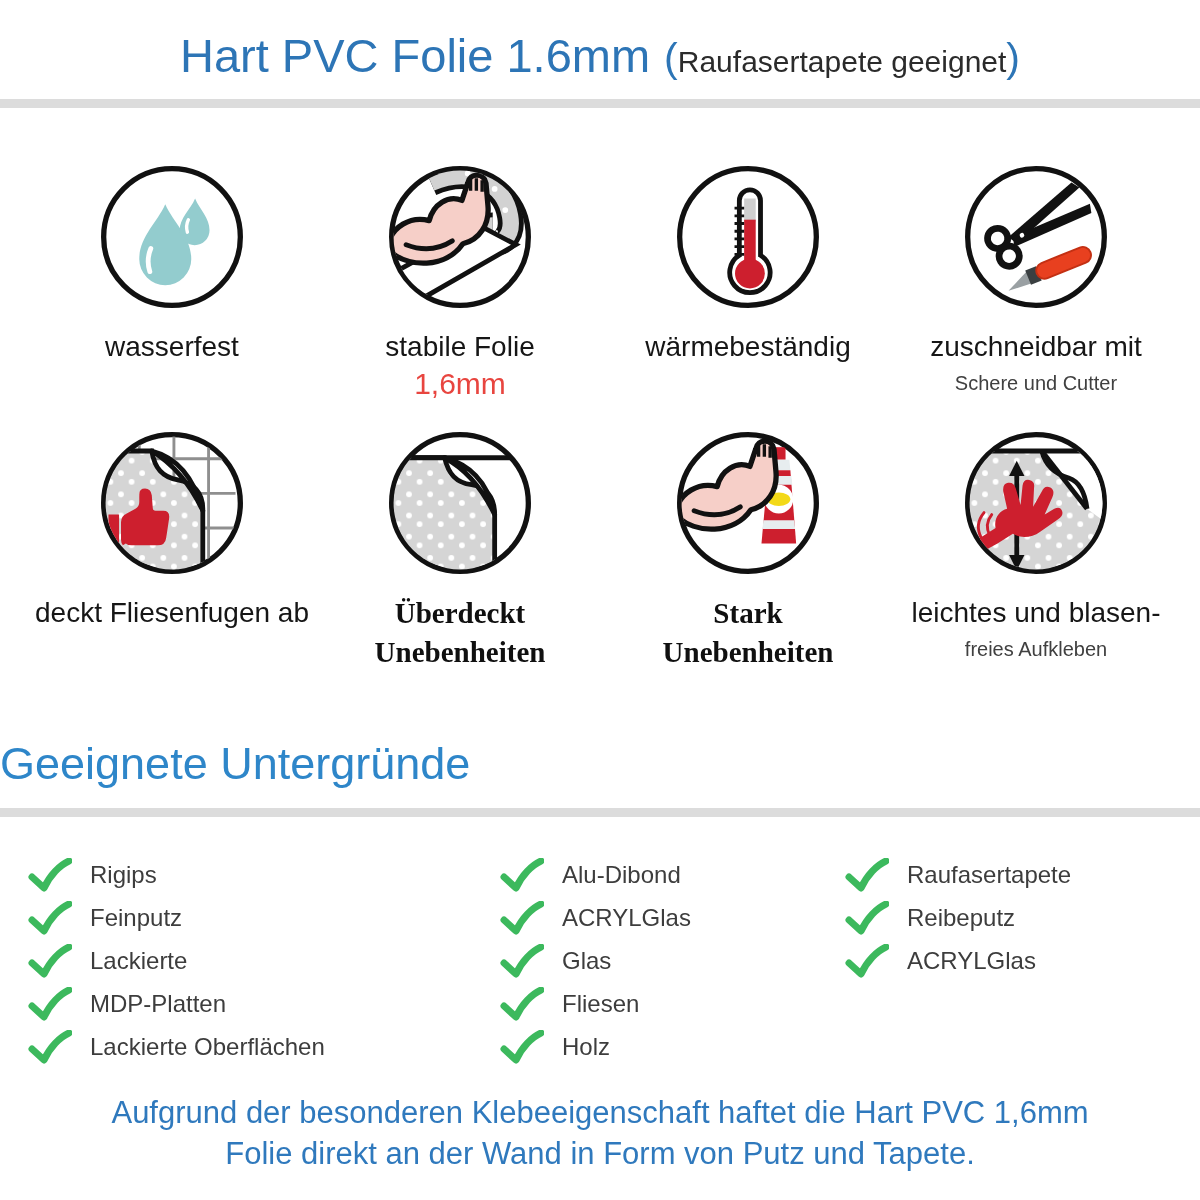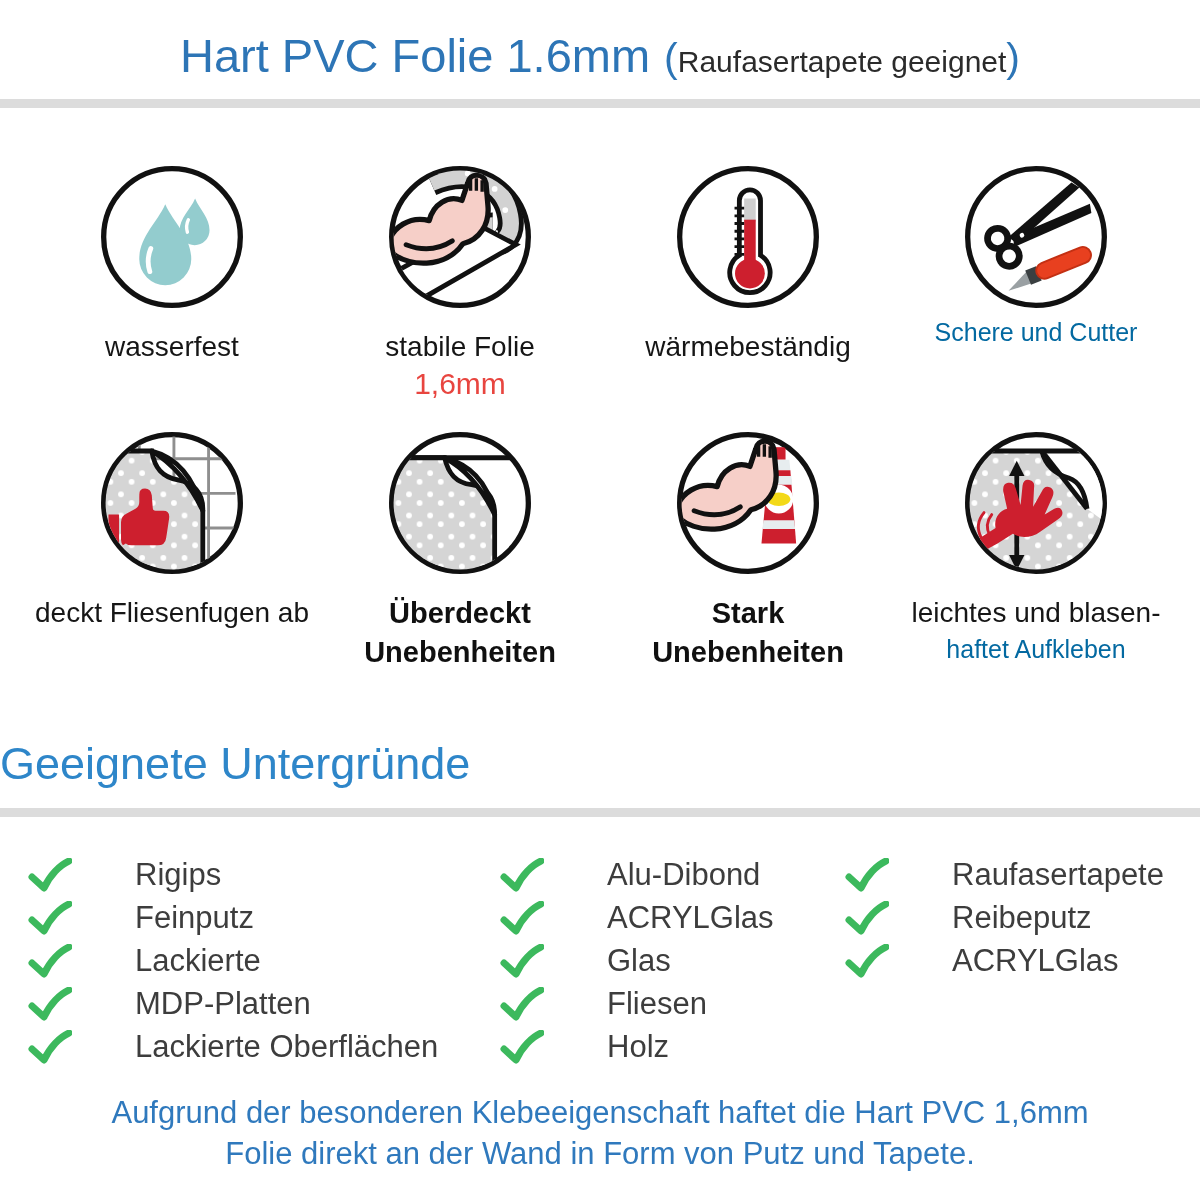--- a/index.html
+++ b/index.html
@@ -25,36 +25,36 @@
   .features{
     display:grid; grid-template-columns:repeat(4,1fr);
     padding:0 22px; column-gap:4px;margin-left:8px;
   }
   .feature{ display:flex; flex-direction:column; align-items:center; text-align:center; }
   .feature.row1{ margin-top:52px; }
   .feature.row2{ margin-top:24px; }
   .icon-wrap{ width:154px; height:154px; }
   .icon-wrap svg{ width:154px; height:154px; display:block; }
   .flabel{ font-size:28px; line-height:37px; color:#161616; margin-top:14px; white-space:nowrap; }
-  .fsub{ font-size:25px; line-height:37px; color:#0369a1; white-space:nowrap; }
+  .fsub{ font-size:20px; line-height:37px; color:#404040; white-space:nowrap; }
   .fsub.red{ color:#e8453f; font-size:30px; }
   .feature.bold .flabel, .feature.bold .fsub{
-    font-weight:bold; font-size:29px; line-height:39px; color:#101010;
+    font-weight:bold; font-size:29px; line-height:39px; color:#101010;font-family:Liberation Serif, serif;
   }
 
   
   .surf-title{ font-size:45px; color:#2e86c9; margin-top:66px; }
   .surfaces{ display:flex; padding-left:28px; margin-top:36px; }
   .scol{ display:flex; flex-direction:column; }
   .scol.c1{ width:472px; }
   .scol.c2{ width:345px; }
   .scol.c3{ flex:1; }
   .s-item{ display:flex; align-items:center; height:43px; }
   .s-item .chk{ width:44px; height:34px; flex:0 0 auto; margin-right:18px; }
-  .s-label{ font-size:31px; color:#3d3d3d; white-space:nowrap;margin-left:45px; }
+  .s-label{ font-size:24px; color:#3d3d3d; white-space:nowrap; }
 
   
   .footer{ margin-top:24px; text-align:center; font-size:31px; line-height:41px; color:#2f79bd; }
 </style>
 </head>
 <body>
 
 <div class="page">
 
   <div class="title">
@@ -131,20 +131,21 @@
             <circle cx="40" cy="81" r="10.5" fill="none" stroke="#111" stroke-width="7"></circle>
             <circle cx="63" cy="70" r="2.4" fill="#fff"></circle>
           </g>
           <g transform="rotate(-22 100 112)">
             <polygon points="46,116 72,104 74,118" fill="#9aa0a3"></polygon>
             <rect x="70" y="103" width="12" height="16" fill="#3a3f41"></rect>
             <rect x="80" y="102" width="60" height="17" rx="8.5" fill="#e8401f" stroke="#c33013" stroke-width="2"></rect>
           </g>
         </svg>
       </div>
+      <div class="flabel">zuschneidbar mit</div>
       <div class="fsub">Schere und Cutter</div>
     </div>
 
     <div class="feature row2">
       <div class="icon-wrap">
         <svg viewBox="0 0 160 160">
           <defs>
             <clipPath id="c5">
                 <circle cx="80" cy="80" r="69"></circle>
               </clipPath>
@@ -242,21 +243,21 @@
             <path d="M60 50 L60 138" stroke="#111" stroke-width="5"></path>
             <polygon points="60,36 52,52 68,52" fill="#111"></polygon>
             <polygon points="60,150 52,134 68,134" fill="#111"></polygon>
             <path d="M16 120 L38 106 C36 96 42 88 50 86 L46 68 Q45 60 51 59 Q57 58 59 65 L64 82 L66 62 Q67 55 73 56 Q79 57 78 64 L77 84 L86 68 Q89 61 95 64 Q100 67 97 74 L89 92 L99 86 Q105 83 107 88 Q109 93 103 97 L84 110 C76 116 64 117 56 112 L40 122 L22 132 Z" fill="#cd1f2e"></path>
             <path d="M34 92 q-8 10 -2 22" stroke="#cd1f2e" stroke-width="3" fill="none" stroke-linecap="round"></path>
             <path d="M26 90 q-10 12 -3 26" stroke="#cd1f2e" stroke-width="3" fill="none" stroke-linecap="round"></path>
           </g>
         </svg>
       </div>
       <div class="flabel">leichtes und blasen-</div>
-      <div class="fsub">haftet Aufkleben</div>
+      <div class="fsub">freies Aufkleben</div>
     </div>
   </div>
 
   <div class="surf-title">Geeignete Untergründe</div>
   <div class="bar mid"></div>
 
   <div class="surfaces">
     <div class="scol c1">
       <div class="s-item">
         <svg class="chk" viewBox="0 0 44 34">

